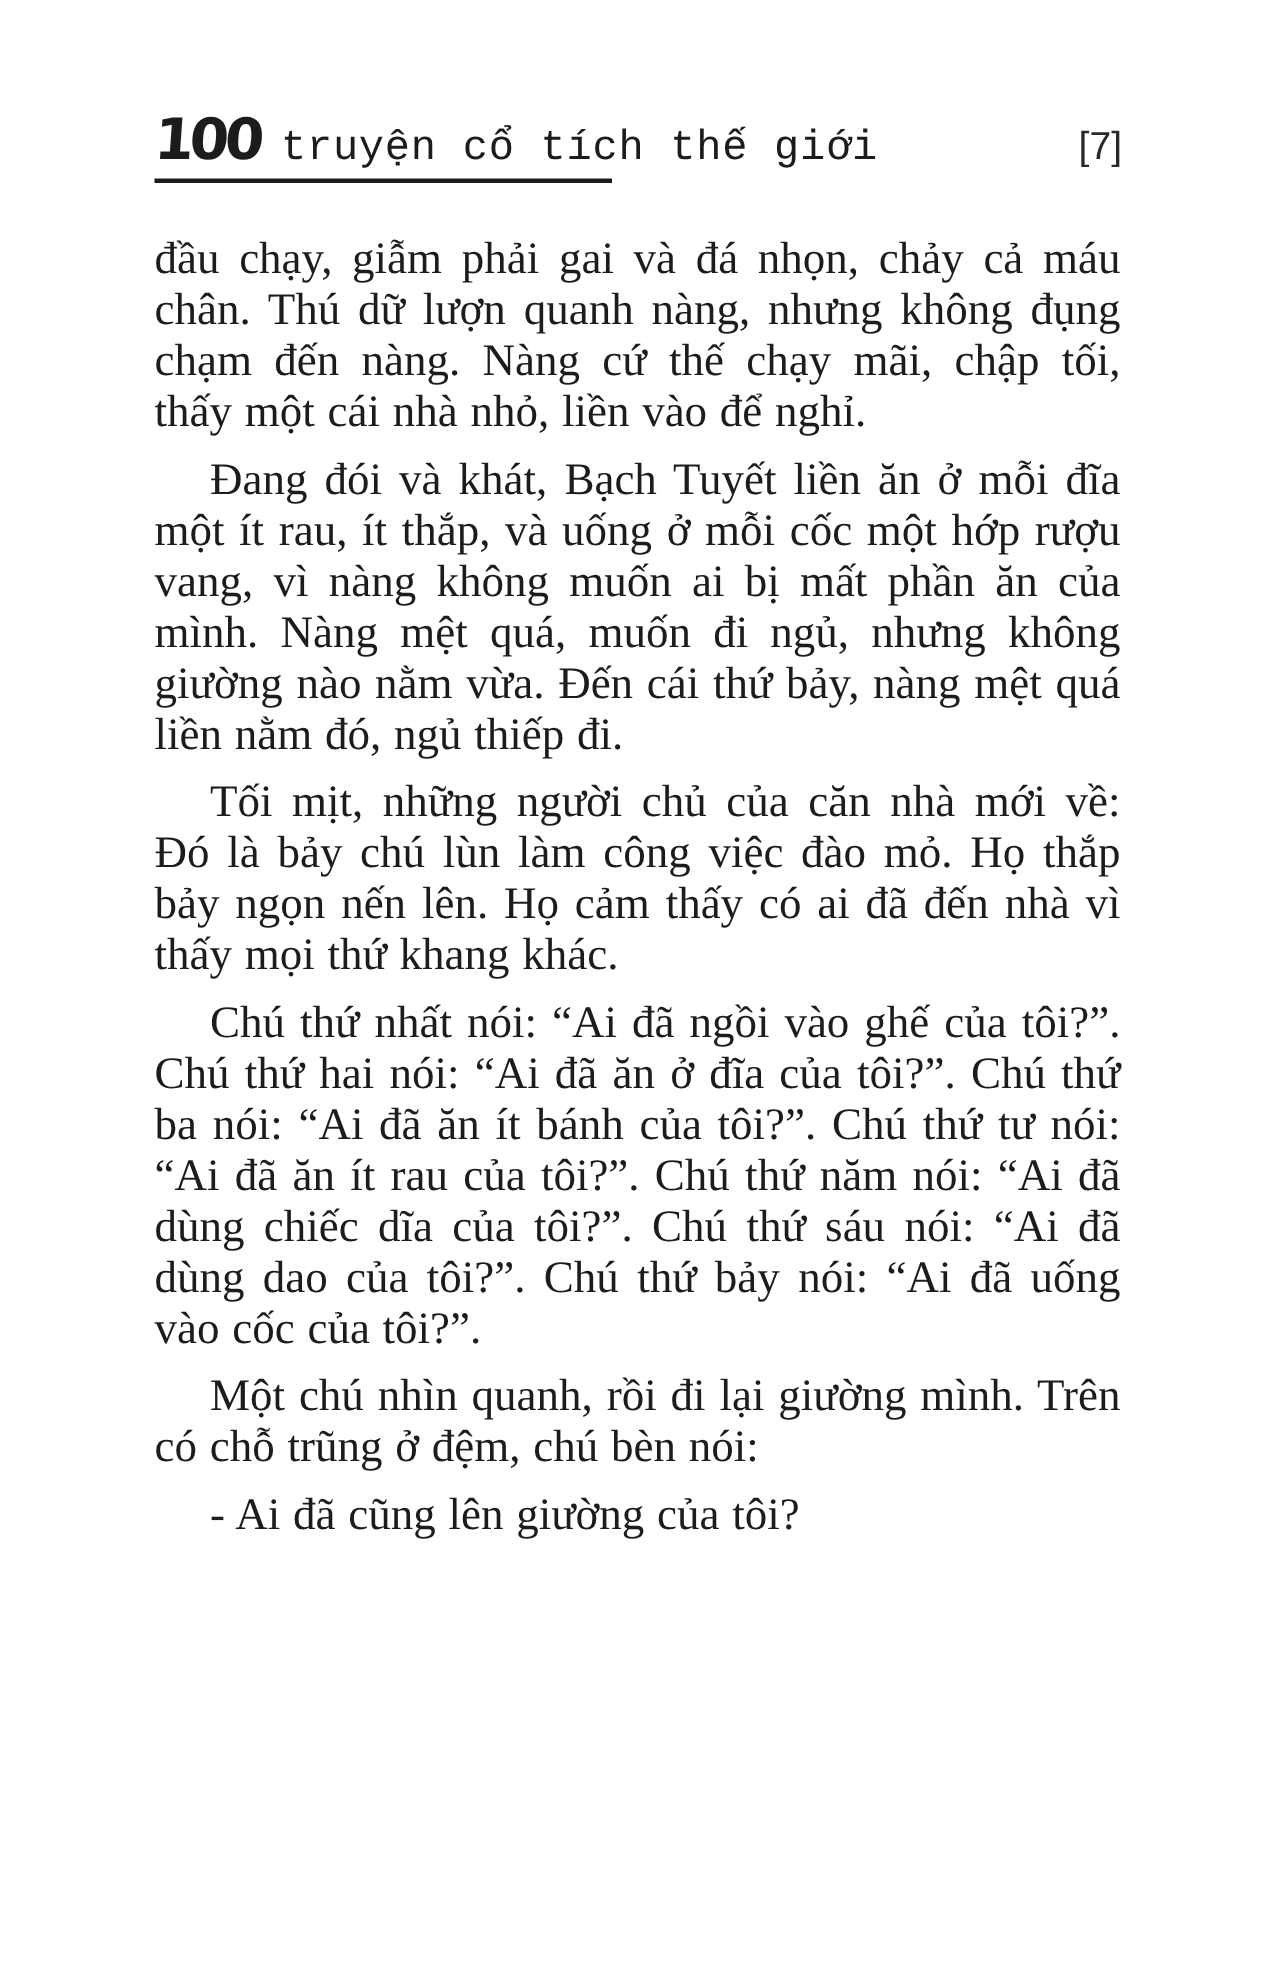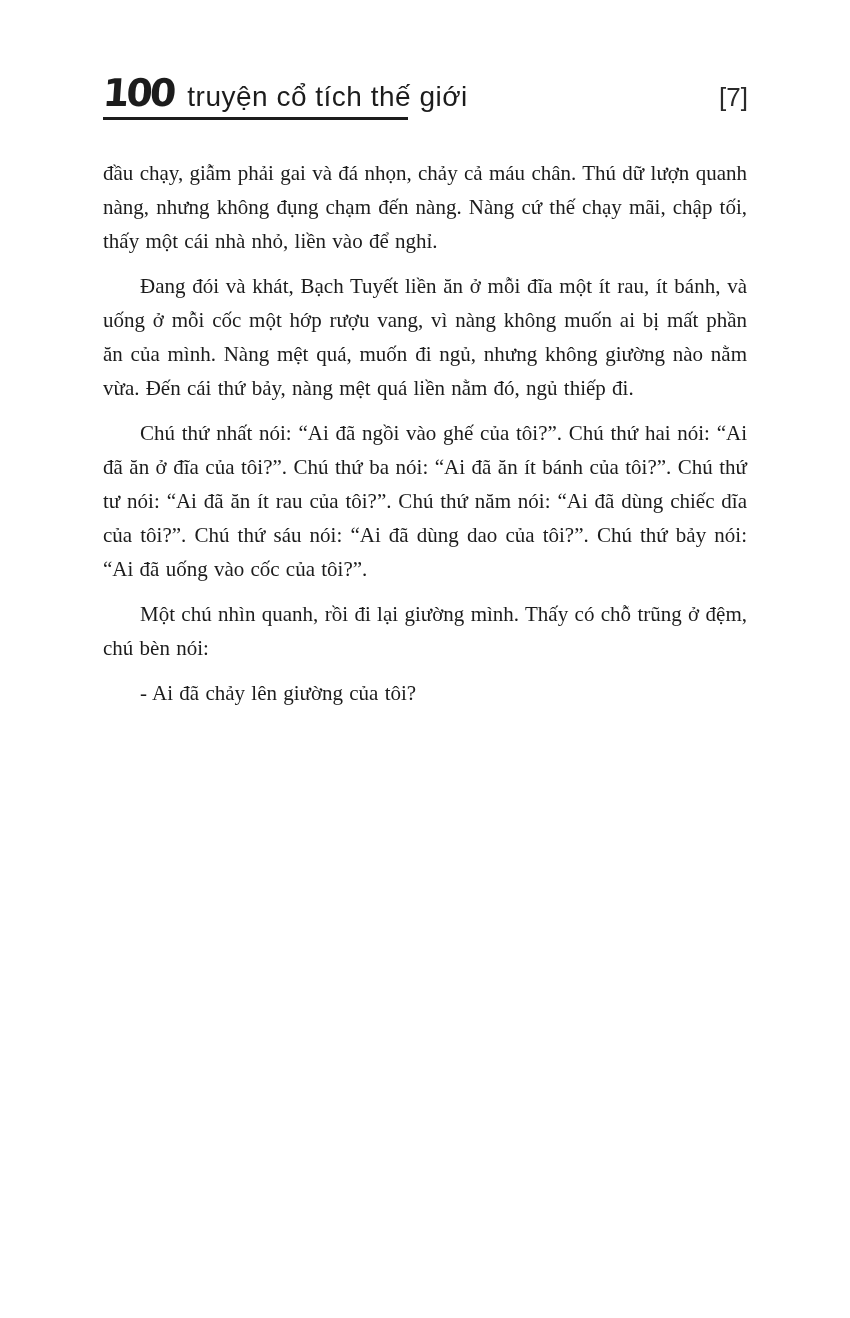--- a/index.html
+++ b/index.html
@@ -33,21 +33,21 @@
   .logo-number {
     font-family: "DejaVu Sans", sans-serif;
     font-weight: 800;
     font-size: 38px;
     letter-spacing: -3px;
     line-height: 1;
     transform: skewX(-4deg);
     display: inline-block;
   }
   .logo-title {
-    font-family: Liberation Sans, sans-serif;
+    font-family: Liberation Mono, monospace;
     font-size: 28px;
     line-height: 1;
     margin-left: 14px;
     letter-spacing: 0.5px;
   }
   .logo-underline {
     width: 305px;
     height: 3px;
     background: #1c1c1c;
     margin-top: 5px;
@@ -62,21 +62,21 @@
   }
   
   .story {
     position: absolute;
     top: 156px;
     left: 103px;
     width: 644px;
     text-align: justify;
   }
   .story p {
-    font-size: 21px;
+    font-size: 30px;
     line-height: 34px;
     margin: 0 0 11px 0;
     text-indent: 37px;
     word-spacing: 1px;
   }
   .story p.no-indent {
     text-indent: 0;
   }
 </style>
 </head>
@@ -88,19 +88,20 @@
     <div class="logo-row">
       <span class="logo-number">100</span>
       <span class="logo-title">truyện cổ tích thế giới</span>
     </div>
     <div class="logo-underline"></div>
     <span class="page-number">[7]</span>
   </div>
 
   <div class="story">
     <p class="no-indent">đầu chạy, giẫm phải gai và đá nhọn, chảy cả máu chân. Thú dữ lượn quanh nàng, nhưng không đụng chạm đến nàng. Nàng cứ thế chạy mãi, chập tối, thấy một cái nhà nhỏ, liền vào để nghỉ.</p>
-    <p>Đang đói và khát, Bạch Tuyết liền ăn ở mỗi đĩa một ít rau, ít bánh, và uống ở mỗi cốc một hớp rượu vang, vì nàng không muốn ai bị mất phần ăn của mình. Nàng mệt quá, muốn đi ngủ, nhưng không giường nào nằm vừa. Đến cái thứ bảy, nàng mệt quá liền nằm đó, ngủ thiếp đi.</p>
+    <p>Đang đói và khát, Bạch Tuyết liền ăn ở mỗi đĩa một ít rau, ít thắp, và uống ở mỗi cốc một hớp rượu vang, vì nàng không muốn ai bị mất phần ăn của mình. Nàng mệt quá, muốn đi ngủ, nhưng không giường nào nằm vừa. Đến cái thứ bảy, nàng mệt quá liền nằm đó, ngủ thiếp đi.</p>
+    <p>Tối mịt, những người chủ của căn nhà mới về: Đó là bảy chú lùn làm công việc đào mỏ. Họ thắp bảy ngọn nến lên. Họ cảm thấy có ai đã đến nhà vì thấy mọi thứ khang khác.</p>
     <p>Chú thứ nhất nói: “Ai đã ngồi vào ghế của tôi?”. Chú thứ hai nói: “Ai đã ăn ở đĩa của tôi?”. Chú thứ ba nói: “Ai đã ăn ít bánh của tôi?”. Chú thứ tư nói: “Ai đã ăn ít rau của tôi?”. Chú thứ năm nói: “Ai đã dùng chiếc dĩa của tôi?”. Chú thứ sáu nói: “Ai đã dùng dao của tôi?”. Chú thứ bảy nói: “Ai đã uống vào cốc của tôi?”.</p>
-    <p>Một chú nhìn quanh, rồi đi lại giường mình. Thấy có chỗ trũng ở đệm, chú bèn nói:</p>
-    <p>- Ai đã chảy lên giường của tôi?</p>
+    <p>Một chú nhìn quanh, rồi đi lại giường mình. Trên có chỗ trũng ở đệm, chú bèn nói:</p>
+    <p>- Ai đã cũng lên giường của tôi?</p>
   </div>
 
 </div>
 
 </body></html>

